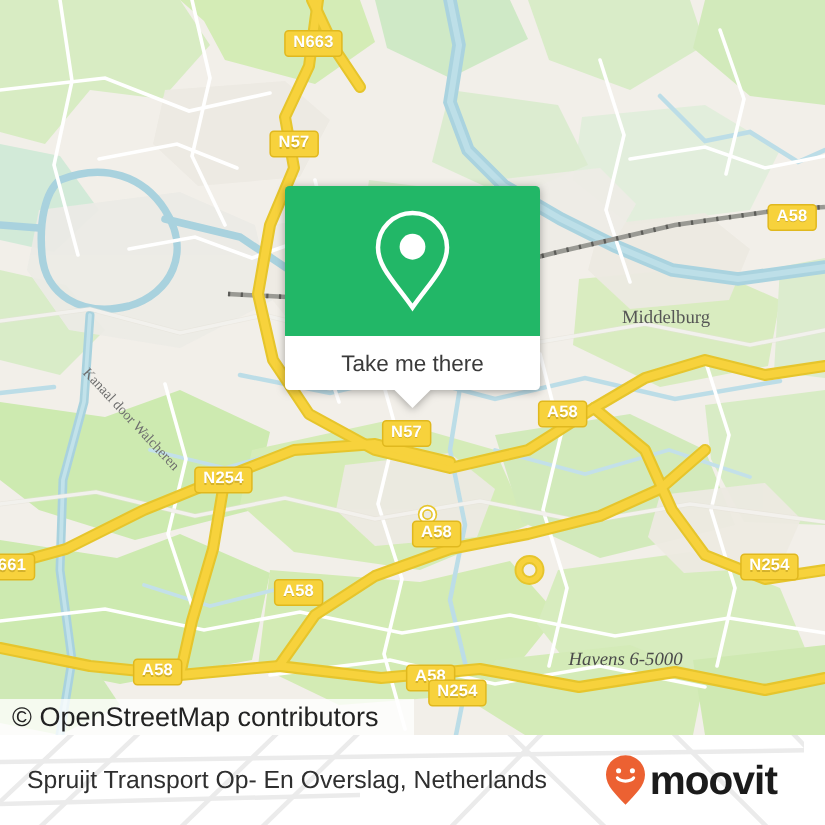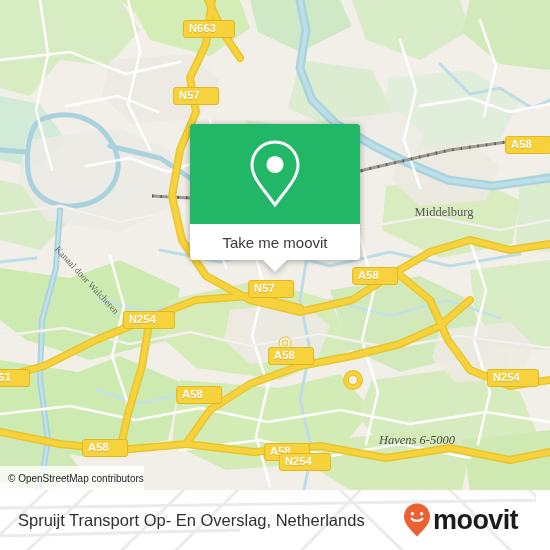--- a/index.html
+++ b/index.html
@@ -24,21 +24,21 @@
   .shield {
     position: absolute;
     transform: translate(-50%, -50%);
     background: #f7d23c;
     border: 1.4px solid #e0b81e;
     border-radius: 3px;
     color: #ffffff;
     font-size: 11px;
     font-weight: bold;
     letter-spacing: .2px;
-    padding: 2px 18px 3px 5px;
+    padding: 2px 5px 3px 5px;
     line-height: 1;
     text-shadow: 0 1px 0 rgba(120,95,0,.28);
     white-space: nowrap;
     font-family: "Liberation Sans", sans-serif;
   }
 
   
   .place-major {
     position: absolute;
     transform: translate(-50%, -50%);
@@ -71,25 +71,25 @@
     font-size: 9.5px;
     font-family: "Liberation Serif", serif;
     white-space: nowrap;
   }
 
   
   #attribution {
     position: absolute;
     left: 0; bottom: 0;
     height: 24px;
-    padding: 0 0 0 8px;
+    padding: 0 24px 0 8px;
     display: flex; align-items: center;
     background: rgba(255,255,255,.78);
     color: #222;
-    font-size: 10px;
+    font-size: 18px;
     font-family: "Liberation Sans", sans-serif;
     z-index: 40;
   }
 
   
   #popup {
     position: absolute;
     left: 190px; top: 124px;
     width: 170px;
     z-index: 60;
@@ -310,21 +310,21 @@
   </div>
 
   <div id="popup">
     <div id="popup-head">
       <svg width="58" height="72" viewBox="0 0 58 72">
         <path d="M29,4 C16.3,4 6,14.3 6,27 C6,40 17,50 29,67 C41,50 52,40 52,27 C52,14.3 41.7,4 29,4 Z" fill="none" stroke="#ffffff" stroke-width="3"></path>
         <circle cx="29" cy="26.5" r="8.6" fill="#ffffff"></circle>
       </svg>
     </div>
     <div id="popup-body">
-      <span id="popup-label">Take me moovit</span>
+      <span id="popup-label">Take me there</span>
       <div id="popup-tail"></div>
     </div>
   </div>
 
   <div id="footer">
     <svg id="footer-bg" width="550" height="60" viewBox="0 0 550 60">
       <rect x="0" y="0" width="550" height="60" fill="#ffffff"></rect>
       <g stroke="#ebebeb" stroke-width="3" fill="none">
         <path d="M-10,54 L60,-12"></path>
         <path d="M26,62 L104,-12"></path>

